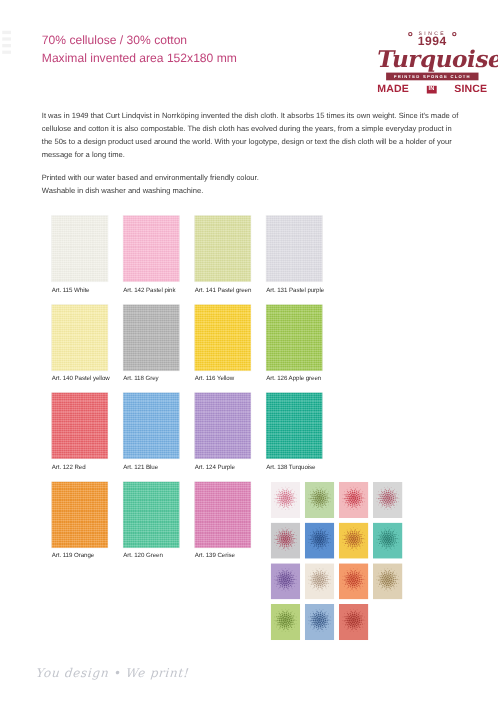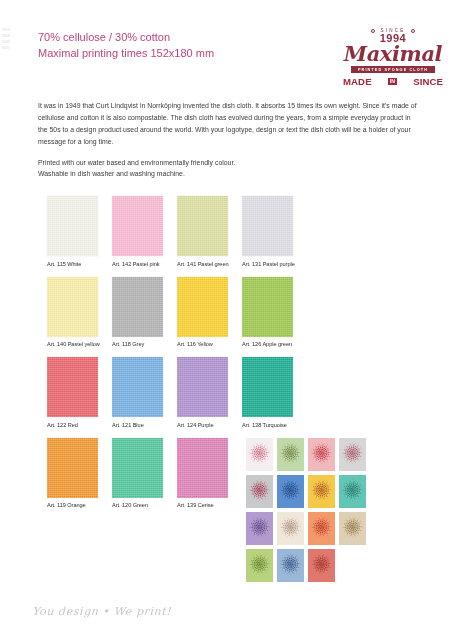--- a/index.html
+++ b/index.html
@@ -105,21 +105,21 @@
     font-weight: 700;
     position: relative;
   }
   .logo-made {
     font-size: 9.6px;
     font-weight: 700;
     color: #a8243c;
     letter-spacing: 0.1px;
     display: flex;
     align-items: center;
-    justify-content: space-between;
+    justify-content: flex-start;
     gap: 16px;
   }
   .logo-in-box {
     background: #a8243c;
     color: #ffffff;
     font-size: 5.2px;
     padding: 1px 2px;
     line-height: 1;
     font-weight: 700;
   }
@@ -246,29 +246,29 @@
 
   <div class="edge-mark">
     <span></span>
       <span></span>
       <span></span>
       <span></span>
   </div>
 
   <div class="header">
     <div class="subtitle-line">70% cellulose / 30% cotton</div>
-    <div class="subtitle-line">Maximal printing times 152x180 mm</div>
+    <div class="subtitle-line">Maximal invented area 152x180 mm</div>
   </div>
 
   <div class="logo">
     <div class="logo-since">
       <span class="logo-year-wrap">SINCE</span>
     </div>
     <div class="logo-year">1994</div>
-    <div class="logo-original">Maximal</div>
+    <div class="logo-original">Turquoise</div>
     <div class="logo-band">PRINTED SPONGE CLOTH</div>
     <div class="logo-made">
       <span>MADE</span>
       <span class="logo-in-box">IN</span>
       <span>SINCE</span>
     </div>
   </div>
 
   <div class="body-copy">
     <p class="body-par">It was in 1949 that Curt Lindqvist in Norrköping invented the dish cloth. It absorbs 15 times its own weight. Since it's made of cellulose and cotton it is also compostable. The dish cloth has evolved during the years, from a simple everyday product in the 50s to a design product used around the world. With your logotype, design or text the dish cloth will be a holder of your message for a long time.</p>

